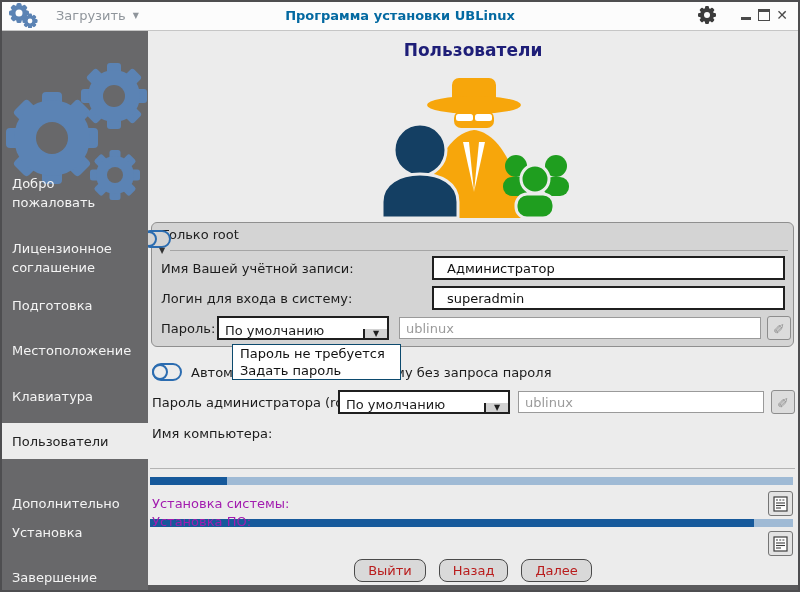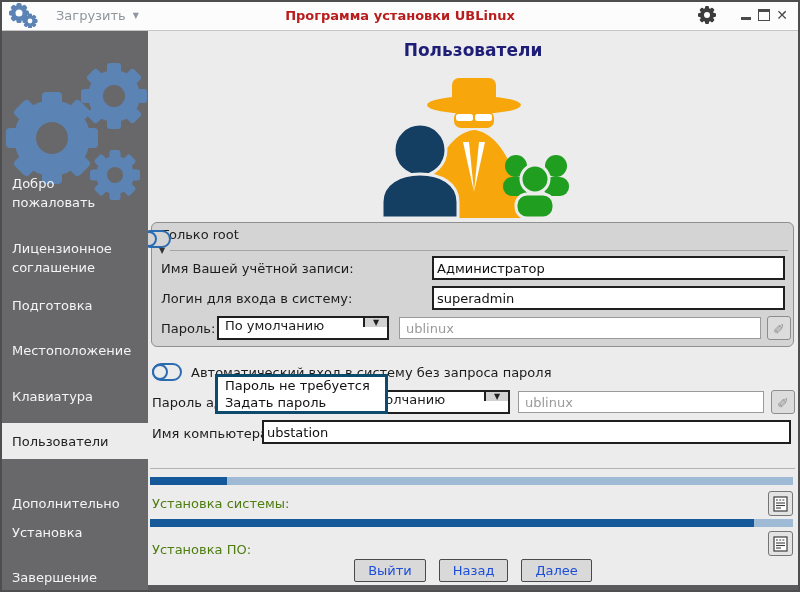--- a/index.html
+++ b/index.html
@@ -10,21 +10,21 @@
   }
   .frame{position:absolute;inset:0;border:2px solid #4e4e50;z-index:60;pointer-events:none;}
   
   .titlebar{
     position:absolute;left:0;top:0;right:0;height:30px;background:#fcfcfc;
     border-bottom:1px solid #c6c6c6;display:flex;align-items:center;z-index:20;
   }
   .appicon{margin-left:8px;display:flex;}
   .load-btn{margin-left:18px;display:flex;align-items:center;gap:7px;color:#8f959b;font-size:13px;cursor:default;}
   .load-btn .caret{font-size:8px;color:#8f959b;}
-  .tb-title{position:absolute;left:0;right:0;text-align:center;font-size:13px;font-weight:bold;color:#b91c1c;pointer-events:none;}
+  .tb-title{position:absolute;left:0;right:0;text-align:center;font-size:13px;font-weight:bold;color:#0369a1;pointer-events:none;}
   .tb-right{margin-left:auto;display:flex;align-items:center;margin-right:10px;z-index:2;}
   .tb-gear{margin-right:20px;display:flex;}
   .wbtn{display:flex;align-items:center;justify-content:center;width:16px;height:18px;margin-left:2px;}
   .min-glyph{width:10px;height:3px;background:#4a4a4a;margin-top:6px;}
   .max-glyph{width:10px;height:8px;border:1px solid #4a4a4a;border-top:3px solid #4a4a4a;}
   .close-glyph{font-size:14px;color:#4a4a4a;line-height:1;}
   
   .sidebar{position:absolute;left:0;top:30px;width:148px;bottom:0;background:#68686a;z-index:10;}
   .sb-logo{position:absolute;left:0;top:8px;}
   .si{position:absolute;left:12px;right:6px;color:#f4f4f4;font-size:13px;line-height:19px;cursor:pointer;}
@@ -41,56 +41,56 @@
   
   .groupbox{position:absolute;left:3px;right:4px;top:192px;height:123px;background:#d4d4d4;
     border:1px solid #8f8f8f;border-radius:6px;}
   .gb-header{position:absolute;left:9px;top:4px;font-size:13px;color:#222;}
   .gb-toggle{position:absolute;right:11px;top:7px;}
   .gb-collapse{position:absolute;left:7px;right:5px;top:23px;display:flex;align-items:center;gap:5px;}
   .gb-collapse .arr{font-size:8px;color:#333;}
   .gb-collapse .line{flex:1;border-top:1px solid #a5a5a5;height:0;}
   .gb-label{position:absolute;font-size:13px;color:#1c1c1c;}
   .tinput{position:absolute;height:20px;background:#fff;border:2px solid #1f1f1f;
-    font-family:inherit;font-size:13px;color:#111;padding:0 3px;box-sizing:content-box;}
+    font-family:inherit;font-size:13px;color:#111;padding:0 13px;box-sizing:content-box;}
   .dfield{position:absolute;height:20px;background:#fff;border:1px solid #9a9a9a;
     font-family:inherit;font-size:13px;color:#9a9a9a;padding:0 6px;display:flex;align-items:center;}
   .combo{position:absolute;height:24px;background:#fff;border:2px solid #1f1f1f;
-    display:flex;align-items:flex-start;box-sizing:border-box;cursor:default;}
+    display:flex;align-items:flex-end;box-sizing:border-box;cursor:default;}
   .combo .ctxt{flex:1;font-size:13px;display:flex;align-items:center;padding:0 6px;white-space:nowrap;overflow:hidden;}
   .combo .cbtn{width:22px;background:#d2d2d2;border-left:2px solid #1f1f1f;display:flex;
     align-items:center;justify-content:center;font-size:8px;color:#1f1f1f;cursor:pointer;}
   .pencil-btn{position:absolute;width:24px;height:24px;background:#dcdcdc;border:1px solid #8d8d8d;
     border-radius:3px;display:flex;align-items:center;justify-content:center;cursor:pointer;box-sizing:border-box;}
   .pencil-btn span{font-size:14px;color:#8f8f8f;transform:scaleY(-1);}
   
   .toggle{position:relative;width:26px;height:14px;border:2px solid #2b6cb0;border-radius:9px;}
   .toggle::after{content:'';position:absolute;left:-2px;top:-1px;width:12px;height:12px;
     border:2px solid #2b6cb0;border-radius:50%;background:inherit;}
   .toggle.on-gray{background:#d4d4d4;} .toggle.on-light{background:#ececec;}
   
-  .popup{position:absolute;left:67px;top:314px;width:167px;background:#fff;border:3px solid #0c4a6e;z-index:40;margin-top:30px;}
+  .popup{position:absolute;left:84px;top:314px;width:167px;background:#fff;border:1px solid #0c4a6e;z-index:40;}
   .popup .pi{height:17px;line-height:17px;font-size:13px;color:#111;padding-left:7px;cursor:pointer;white-space:nowrap;}
   
   .autologin{position:absolute;left:4px;top:332px;height:20px;display:flex;align-items:center;gap:9px;font-size:13px;}
   .row-label{position:absolute;font-size:13px;color:#1c1c1c;}
   .sep{position:absolute;top:438px;left:2px;right:3px;border-top:1px solid #b3b3b3;}
   .pbar{position:absolute;left:2px;right:5px;height:8px;background:#9fbad5;}
   .pbar .fill{height:100%;background:#16599b;}
   .pb1{top:447px;} .pb2{top:489px;}
   .status{position:absolute;left:4px;font-size:13px;display:flex;white-space:nowrap;}
-  .status .st-label{color:#4d7c0f;}
+  .status .st-label{color:#a21caf;}
   .status .st-text{margin-left:13px;color:#1c1c1c;}
-  .st1{top:466px;} .st2{top:512px;}
+  .st1{top:466px;} .st2{top:484px;}
   .log-btn{position:absolute;right:5px;width:25px;height:25px;background:#e3e3e3;border:1px solid #757575;
     border-radius:3px;display:flex;align-items:center;justify-content:center;cursor:pointer;box-sizing:border-box;}
   .lb1{top:461px;} .lb2{top:501px;}
   .nav-btns{position:absolute;bottom:3px;left:0;right:0;display:flex;justify-content:center;gap:13px;}
-  .nav-btns button{font-family:inherit;font-size:13px;color:#1d4ed8;background:#d9d9d9;
-    border:1px solid #4a4a4a;border-radius:2px;padding:3px 13px;cursor:pointer;margin-top:28px;}
+  .nav-btns button{font-family:inherit;font-size:13px;color:#b91c1c;background:#d9d9d9;
+    border:1px solid #4a4a4a;border-radius:8px;padding:3px 13px;cursor:pointer;margin-top:28px;}
   .bottombar{position:absolute;left:148px;right:0;bottom:0;height:7px;background:#5a5a5c;z-index:15;}
 </style>
 </head>
 <body>
 
 <div class="titlebar">
   <span class="appicon">
     <svg width="30" height="26" viewBox="0 0 30 26">
       <g fill="#5b83b4">
         <g transform="translate(11,11)">
@@ -262,21 +262,20 @@
     <span class="cbtn">
         <span>▼</span>
       </span>
   </div>
   <div class="dfield" style="left:370px;right:34px;top:361px;">ublinux</div>
   <div class="pencil-btn" style="right:3px;top:360px;">
     <span>✎</span>
   </div>
 
   <div class="row-label" style="left:4px;top:396px;">Имя компьютера:</div>
-  <input class="tinput" style="left: 114px; right: 7px; top: 390px;" value="ubstation">
 
   <div class="sep"></div>
 
   <div class="pbar pb1">
     <div class="fill" style="width: 12%;"></div>
   </div>
   <div class="status st1">
     <span class="st-label">Установка системы:</span>
   </div>
   <div class="log-btn lb1">

